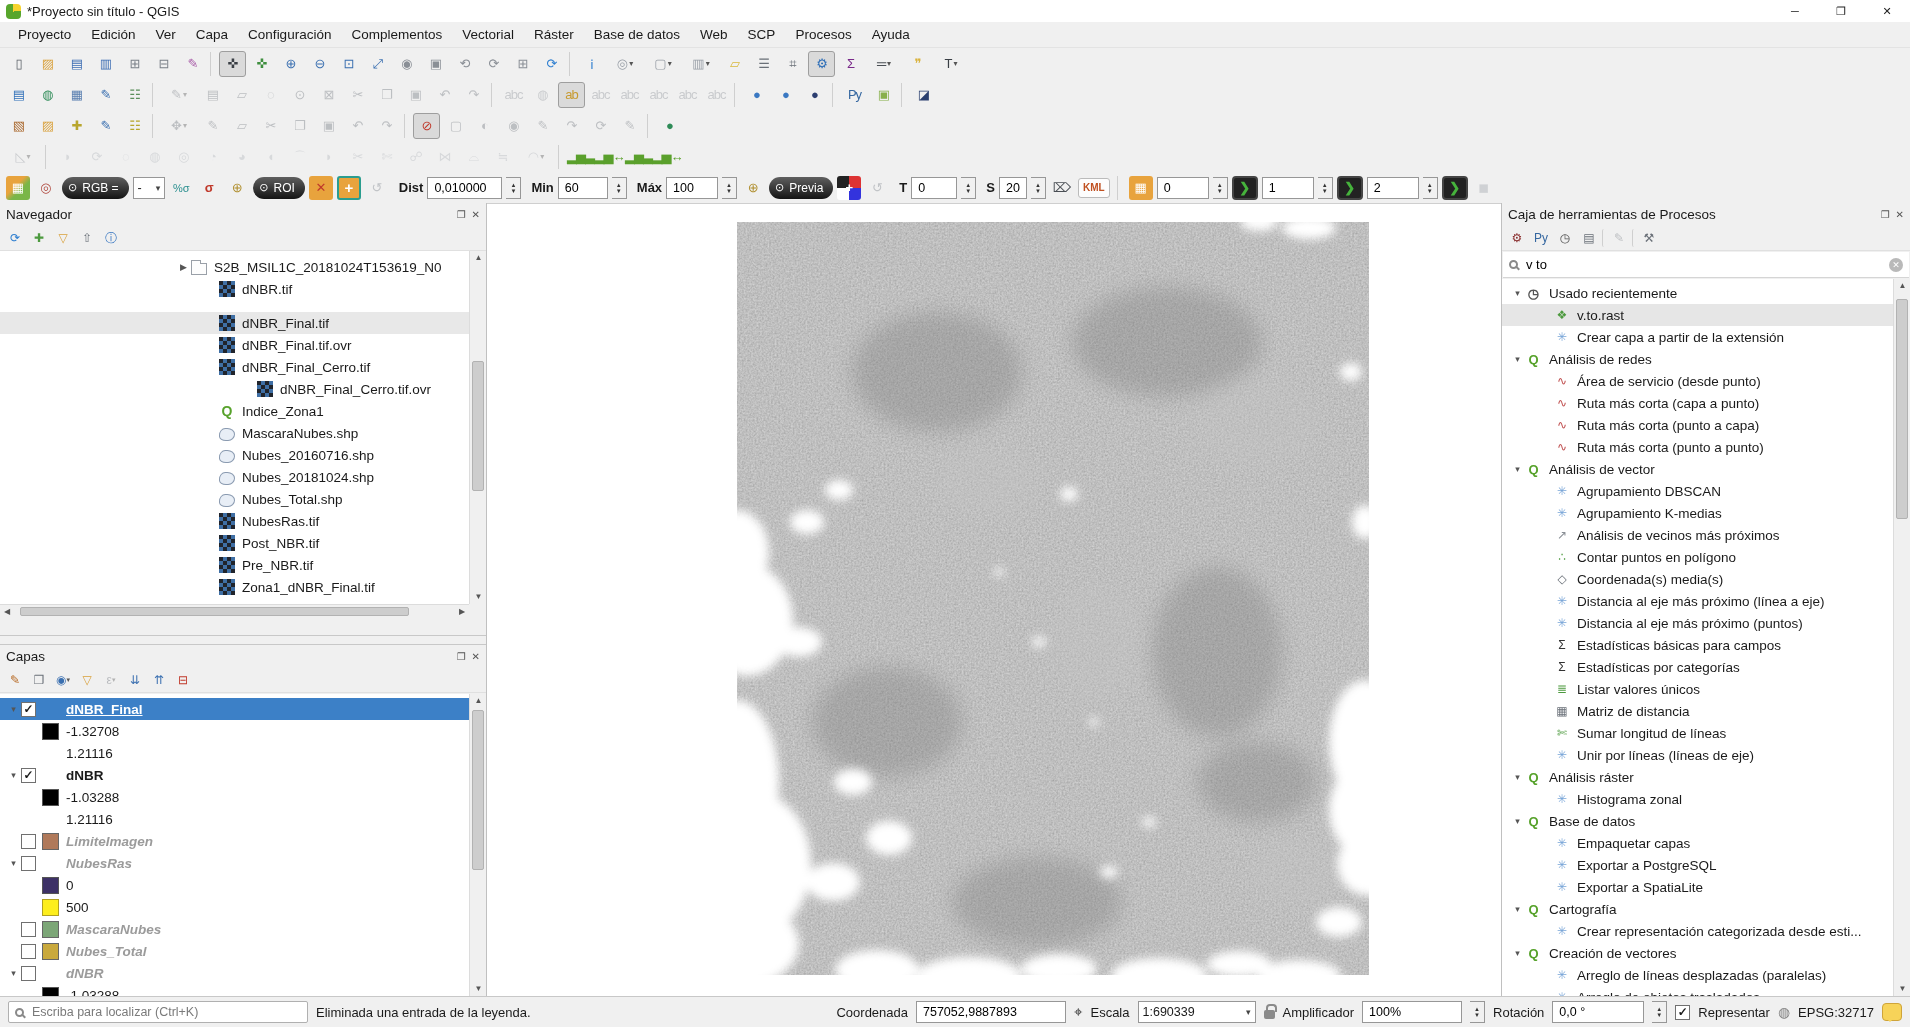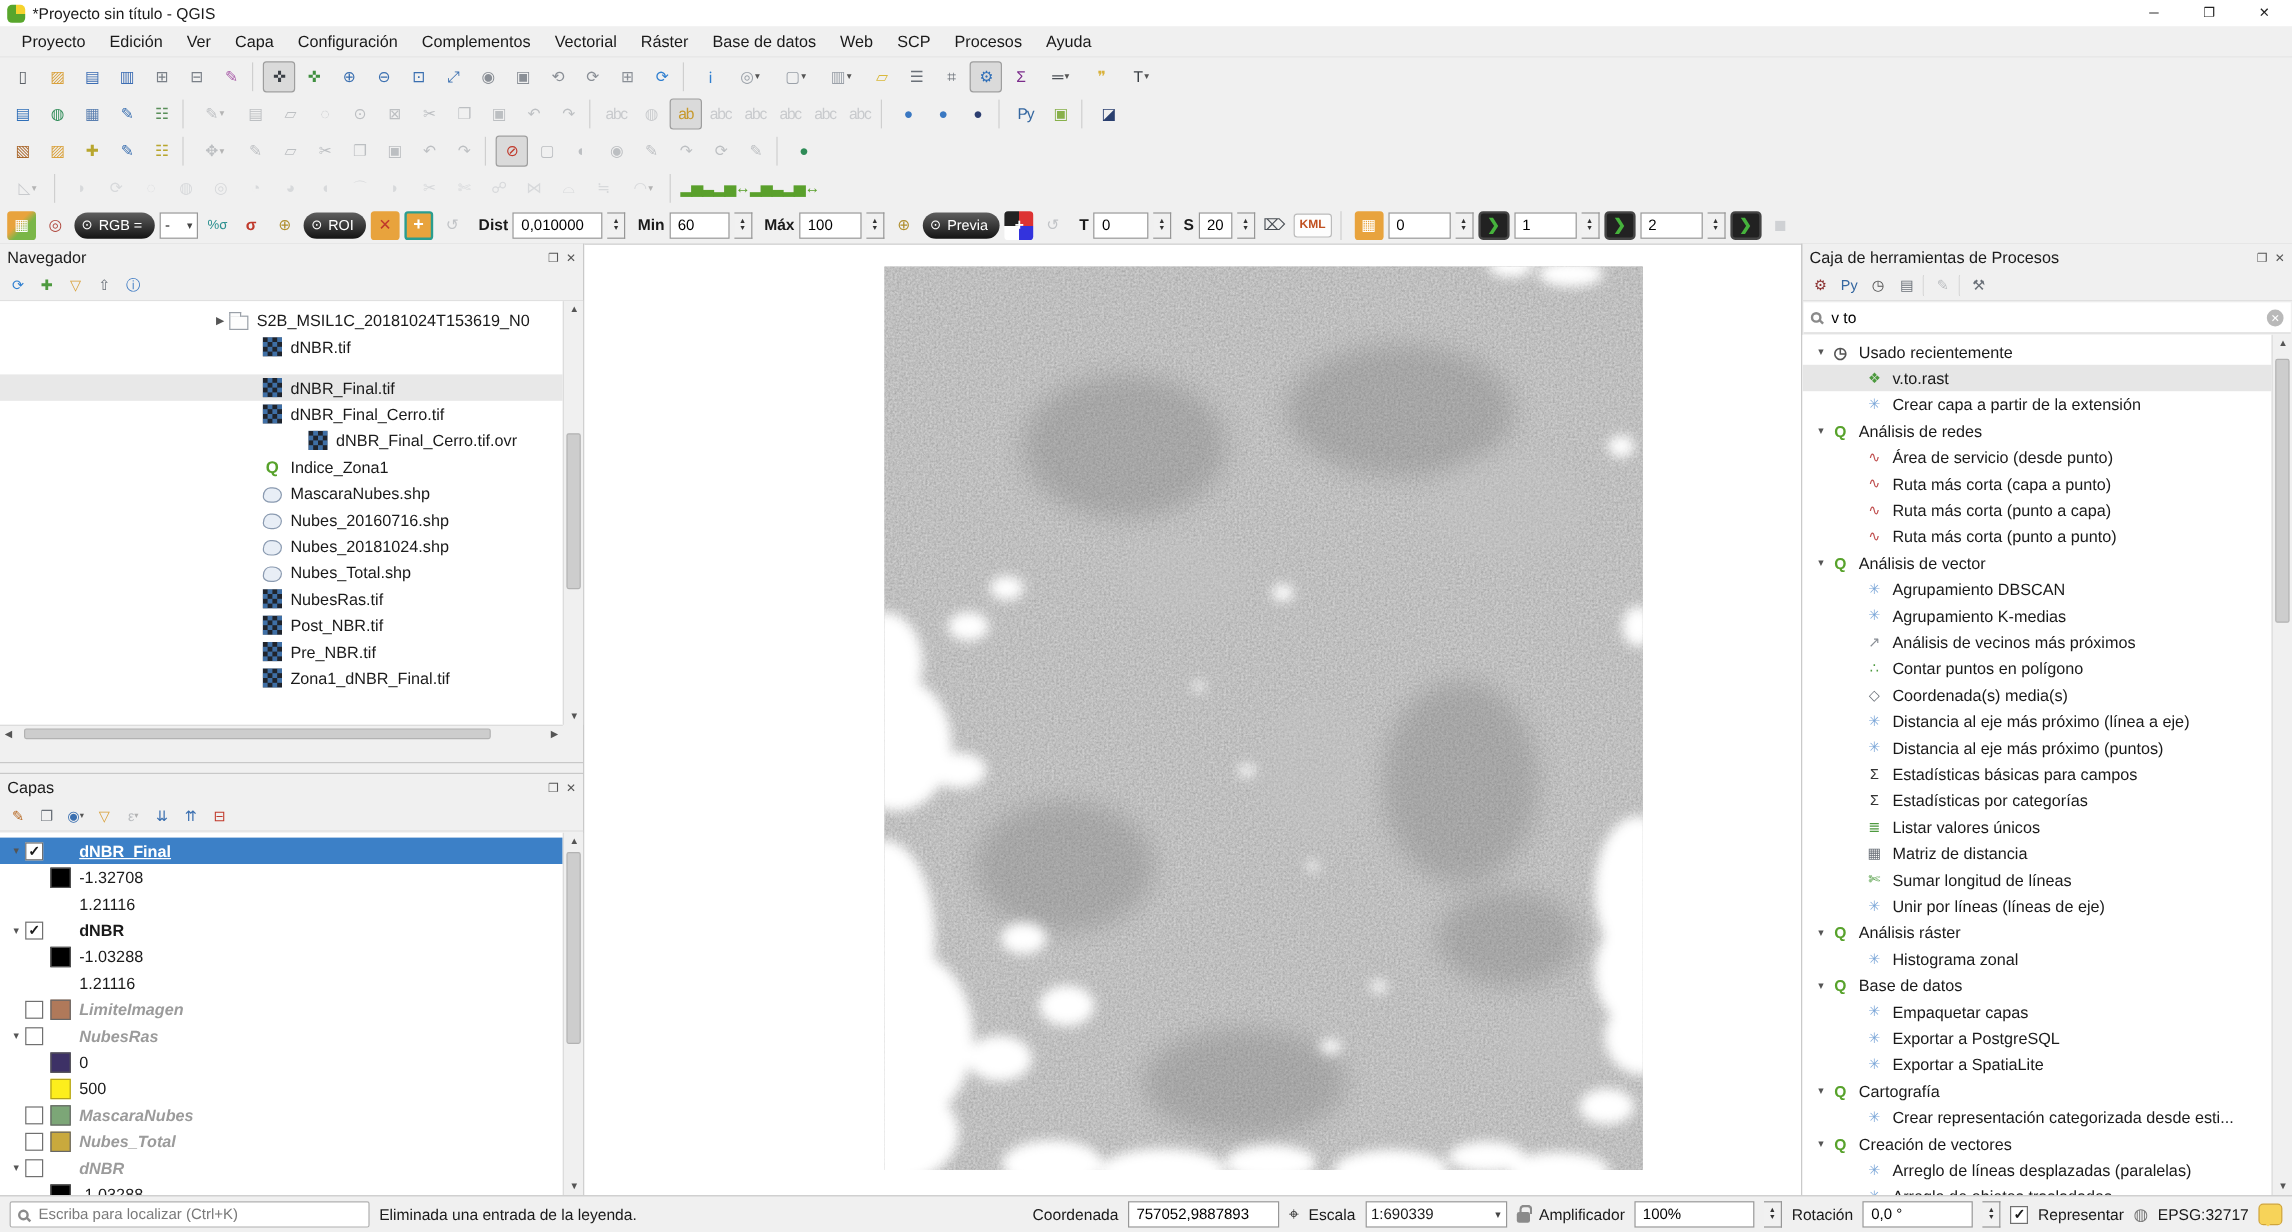--- a/index.html
+++ b/index.html
@@ -601,20 +601,25 @@
             <span class="t-ic" data-icon="raster"></span>
             <span>dNBR.tif</span>
           </div>
 
           <div class="nav-row selected" style="padding-left: 204px; margin-top: 12px;">
             <span class="exp"></span>
             <span class="t-ic" data-icon="raster"></span>
             <span>dNBR_Final.tif</span>
           </div>
 
+          <div class="nav-row" style="padding-left: 204px;">
+            <span class="exp"></span>
+            <span class="t-ic" data-icon="raster"></span>
+            <span>dNBR_Final.tif.ovr</span>
+          </div>
 
           <div class="nav-row" style="padding-left: 204px;">
             <span class="exp"></span>
             <span class="t-ic" data-icon="raster"></span>
             <span>dNBR_Final_Cerro.tif</span>
           </div>
 
           <div class="nav-row" style="padding-left: 204px; justify-content: center;">
             <span class="exp"></span>
             <span class="t-ic" data-icon="raster"></span>
@@ -1157,21 +1162,21 @@
 </div>
 
 <div class="statusbar">
   <div class="loc-box">
     <span class="mag"></span>
     <input placeholder="Escriba para localizar (Ctrl+K)" style="">
   </div>
   <span>Eliminada una entrada de la leyenda.</span>
   <span style="flex:1;"></span>
   <span class="sb-lbl">Coordenada</span>
-  <span class="ibox" style="width:126px;">
+  <span class="ibox" style="width:150px;">
       <input style="border: none; outline: none; width: 100%; font-size: 12.5px; font-family: &quot;Liberation Sans&quot;, sans-serif;" value="757052,9887893">
     </span>
   <span style="font-size:15px;color:#333;">⌖</span>
   <span class="sb-lbl">Escala</span>
   <span class="combo" style="width:118px;">
       <span style="flex:1;">1:690339</span>
     </span>
   <span class="lock"></span>
   <span class="sb-lbl">Amplificador</span>
   <span class="ibox" style="width:100px;">

